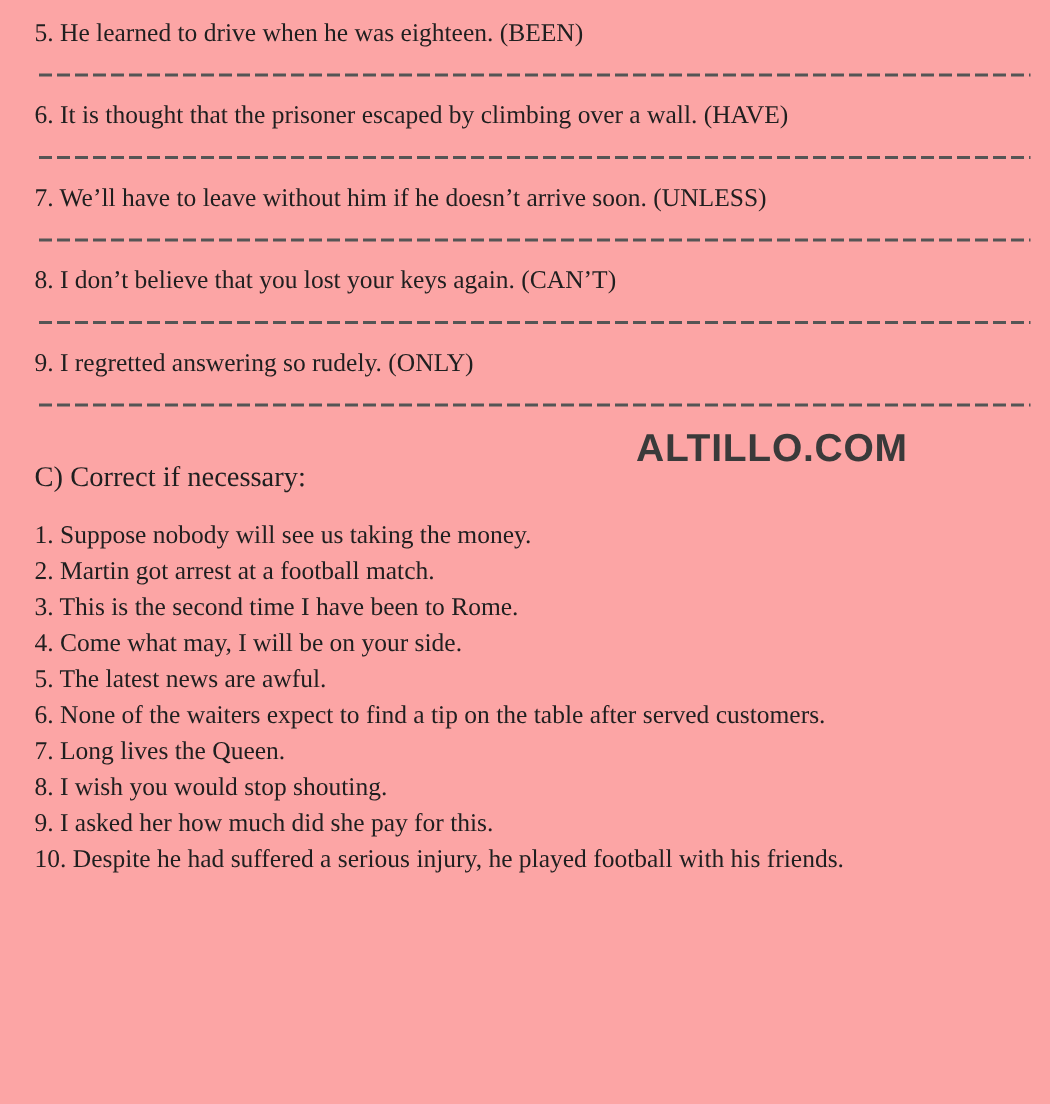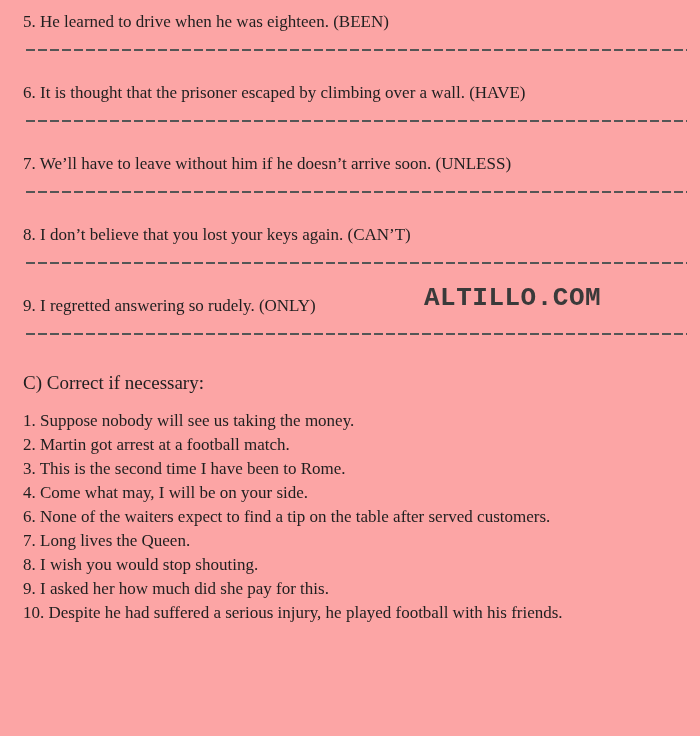--- a/index.html
+++ b/index.html
@@ -10,21 +10,21 @@
     background: #fca5a5;
     box-sizing: border-box;
     padding: 10px 13px 0 23px;
     font-family: "Liberation Serif", "DejaVu Serif", serif;
     color: #1f1f1f;
     overflow: hidden;
   }
   .b-item .sentence {
     font-size: 17px;
     line-height: 20px;
-    margin-top: 32px;
+    margin-top: 16px;
     white-space: nowrap;
   }
   .b-item:first-child .sentence { margin-top: 2px; }
   .answer-line {
     height: 2px;
     margin-top: 17px;
     margin-left: 3px;
     background-image: repeating-linear-gradient(to right, #555555 0px, #555555 9px, transparent 9px, transparent 12px);
   }
   .c-heading {
@@ -37,21 +37,21 @@
   }
   .c-item {
     font-size: 17px;
     line-height: 24px;
     white-space: nowrap;
   }
   .watermark {
     position: absolute;
     left: 424px;
     top: 283px;
-    font-family: Liberation Mono, monospace;
+    font-family: Liberation Sans, sans-serif;
     font-weight: bold;
     font-size: 26px;
     letter-spacing: 0.5px;
     color: #3a3a3a;
   }
 </style>
 </head>
 <body>
 
 <div class="page">
@@ -86,20 +86,21 @@
 
   </div>
 
   <div class="c-heading">C) Correct if necessary:</div>
 
   <div class="c-list">
     <div class="c-item">1. Suppose nobody will see us taking the money.</div>
     <div class="c-item">2. Martin got arrest at a football match.</div>
     <div class="c-item">3. This is the second time I have been to Rome.</div>
     <div class="c-item">4. Come what may, I will be on your side.</div>
+    <div class="c-item">5. The latest news are awful.</div>
     <div class="c-item">6. None of the waiters expect to find a tip on the table after served customers.</div>
     <div class="c-item">7. Long lives the Queen.</div>
     <div class="c-item">8. I wish you would stop shouting.</div>
     <div class="c-item">9. I asked her how much did she pay for this.</div>
     <div class="c-item">10. Despite he had suffered a serious injury, he played football with his friends.</div>
   </div>
 
   <div class="watermark">ALTILLO.COM</div>
 
 </div>

